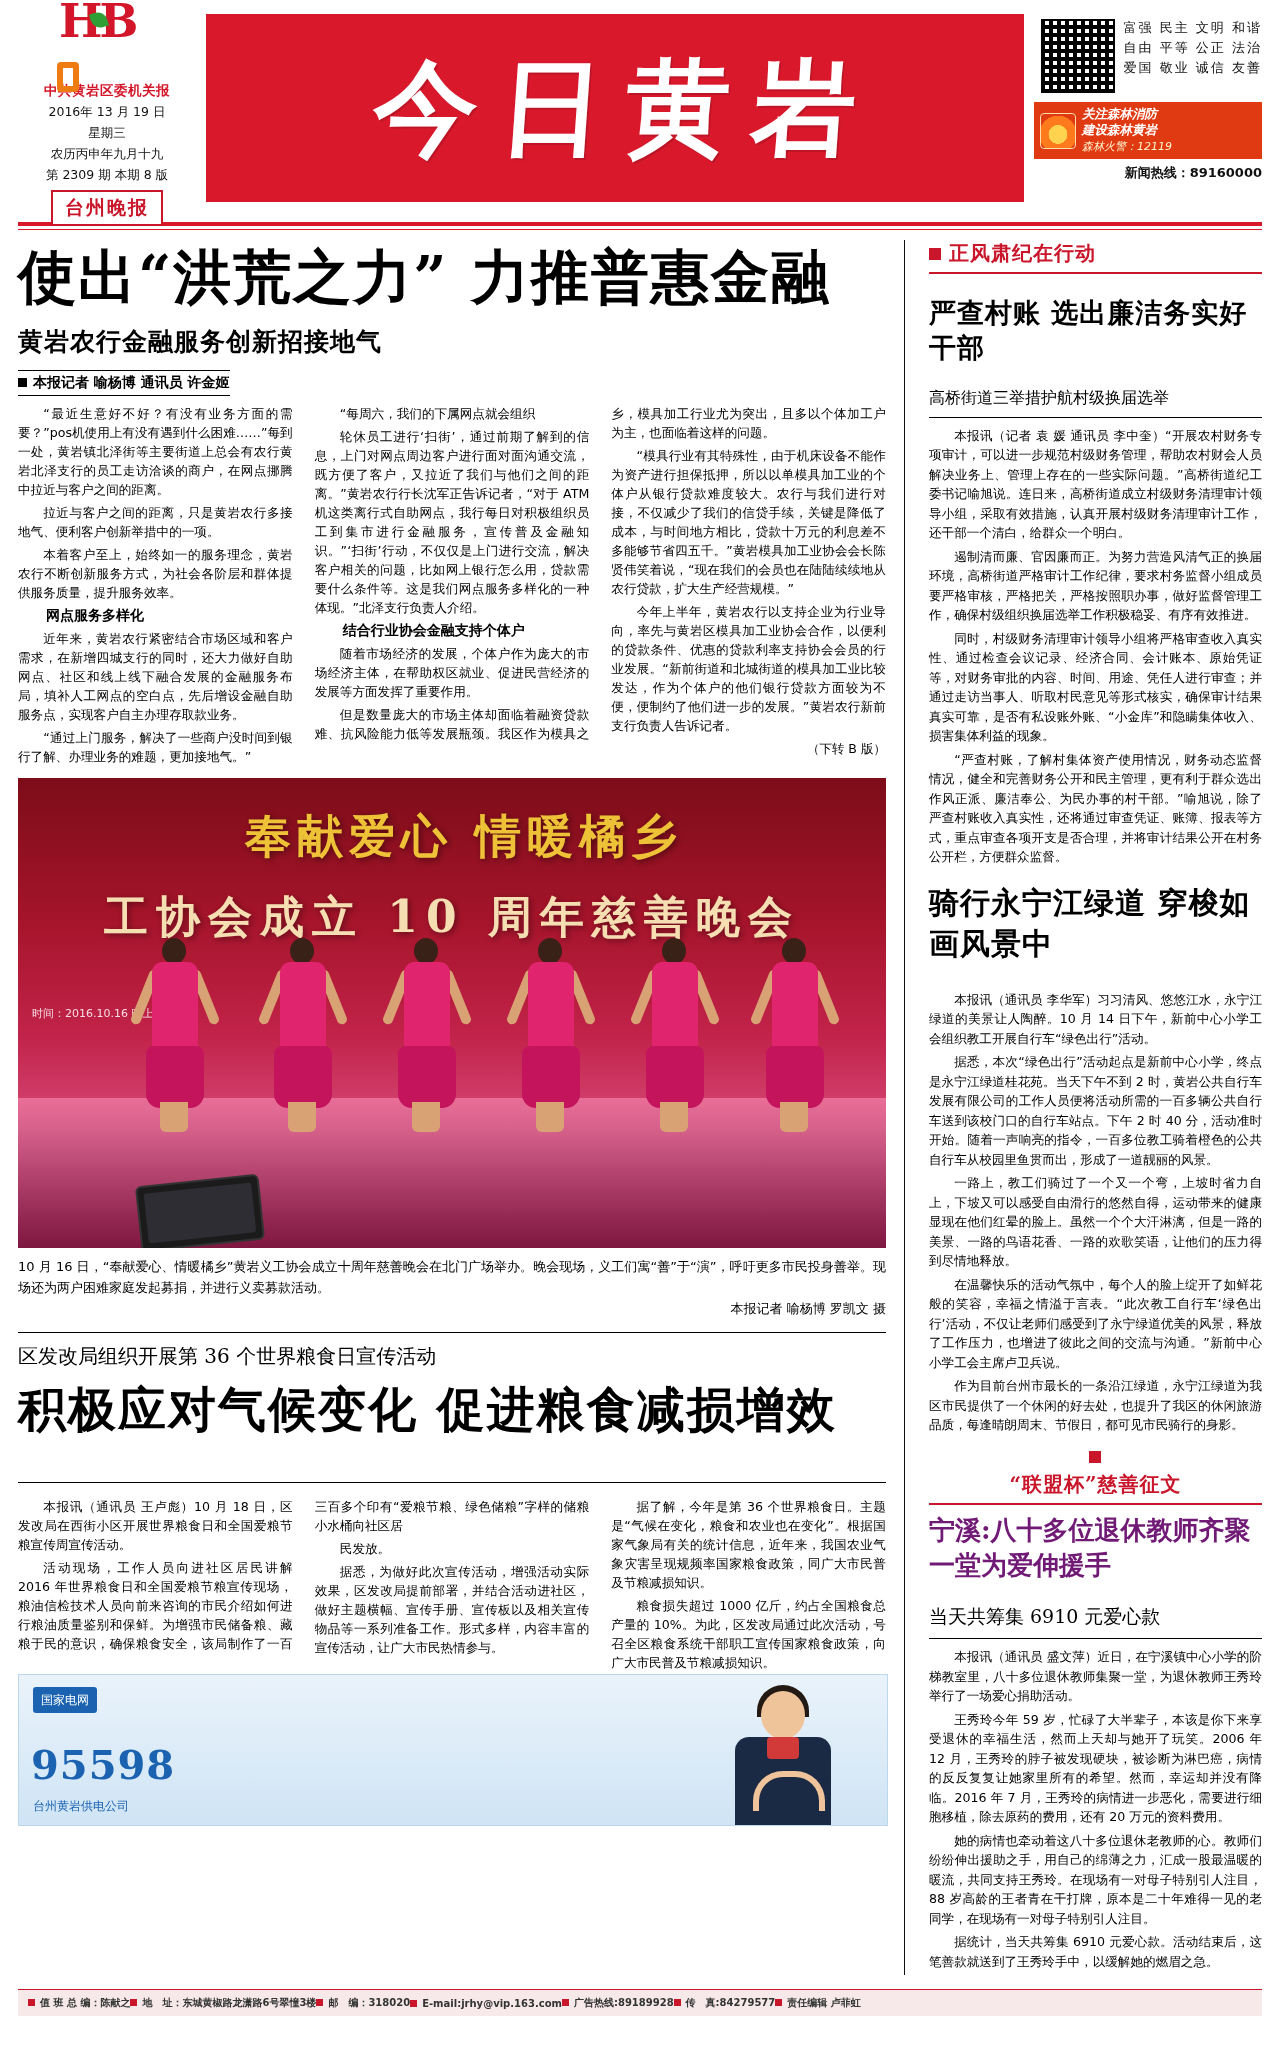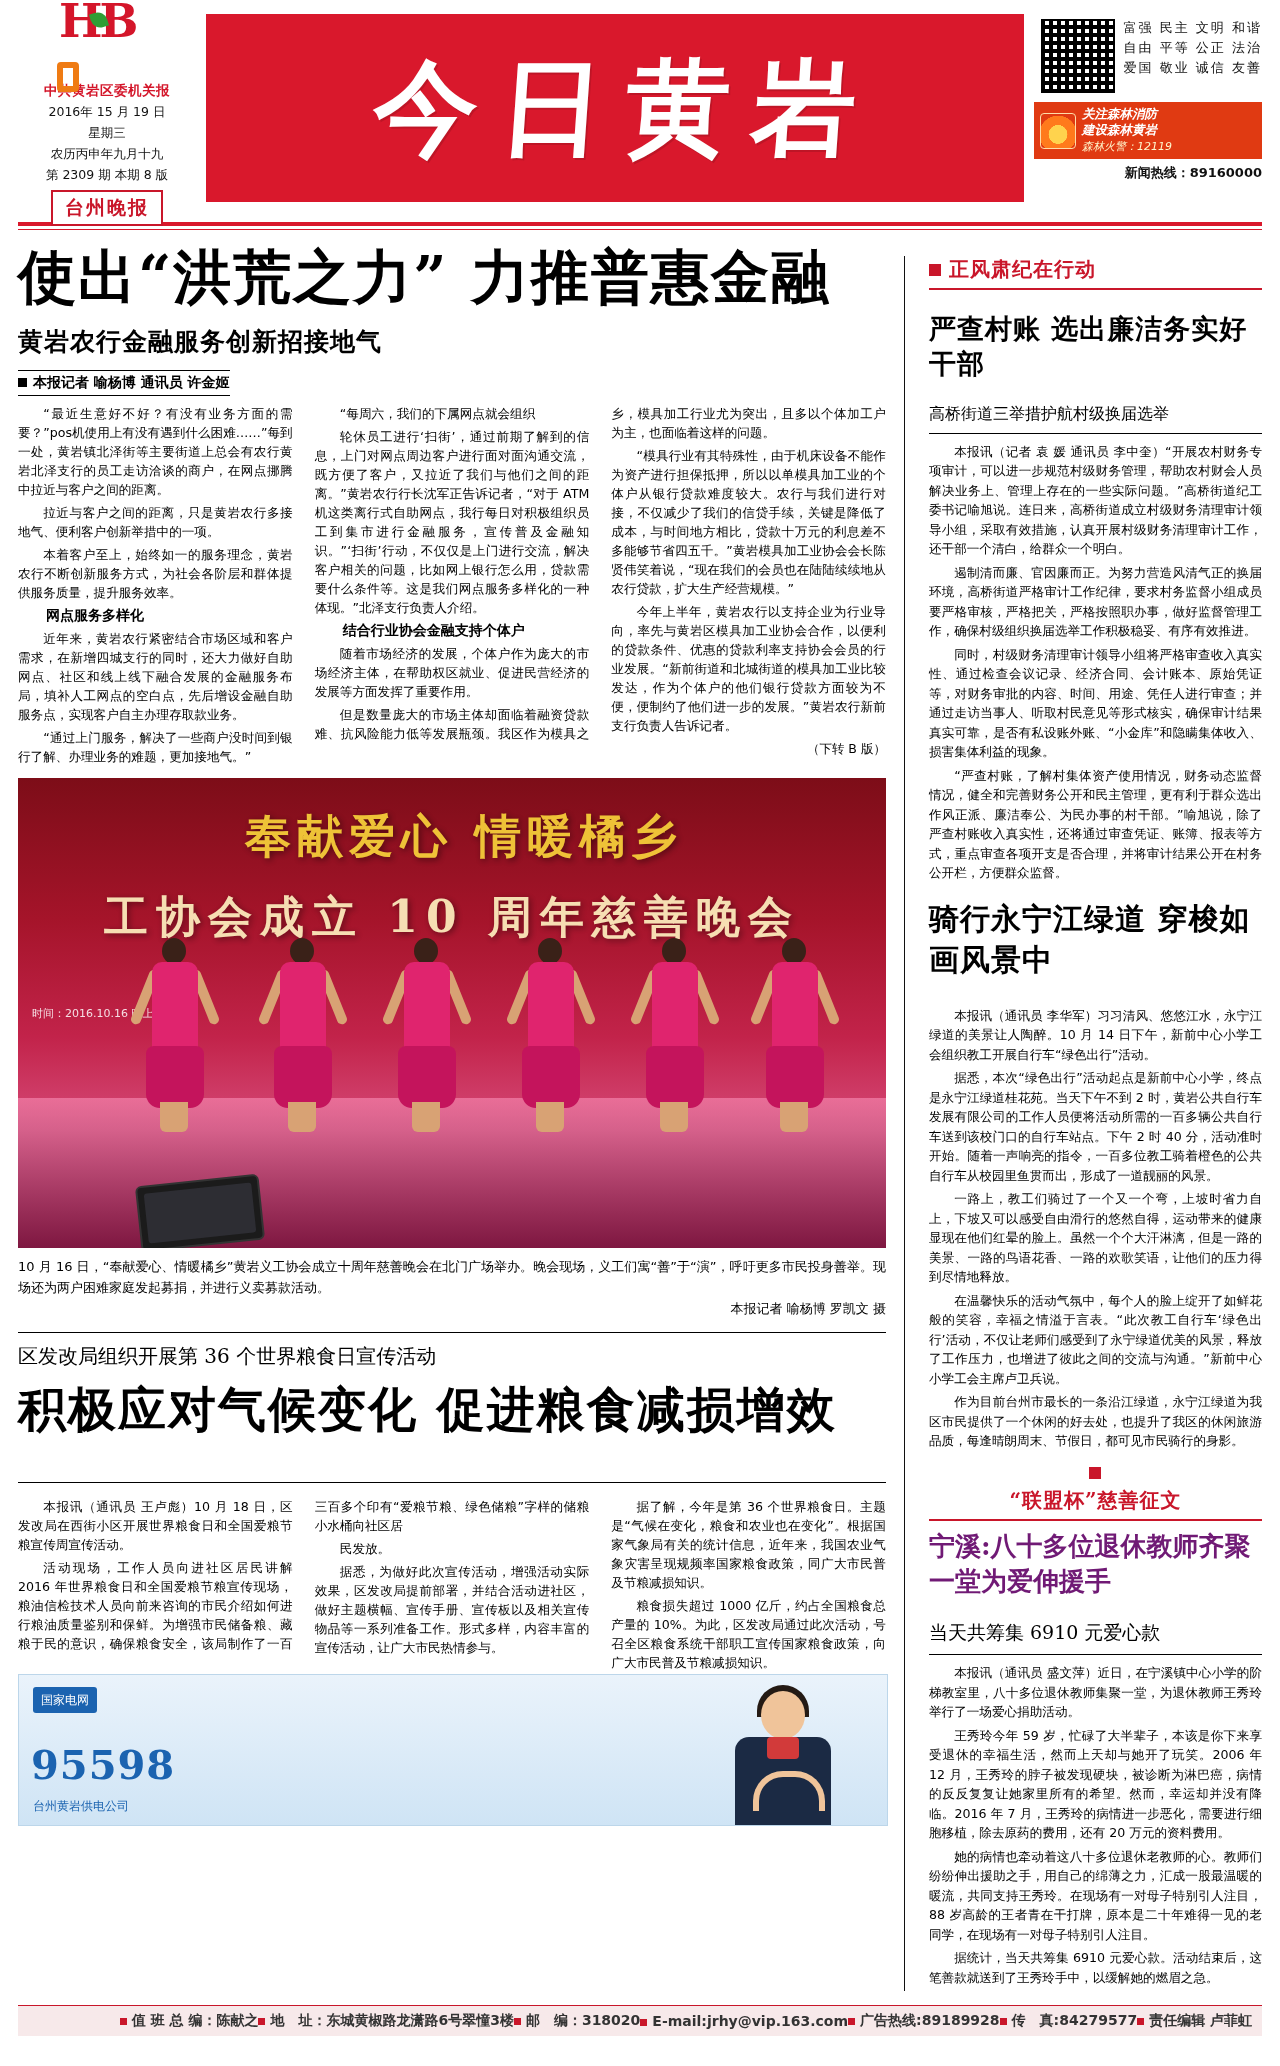--- a/index.html
+++ b/index.html
@@ -130,21 +130,20 @@
     display:flex;
     gap:18px;
     margin-top:10px;
     justify-content:space-between;
   }
   .col-left{width:886px;}
   .col-right{
     width:340px;
     border-left:1px solid #111;
     padding-left:24px;
-    margin-top:16px;
   }
 
   
   .headline-main{
     font-family:"DejaVu Serif","Liberation Serif",serif;
     font-weight:bold;
     font-size:58px;
     letter-spacing:2px;
     line-height:1.16;
     margin:4px 0 0 0;
@@ -307,40 +306,40 @@
   .r-amount{
     font-family:"DejaVu Serif","Liberation Serif",serif;
     font-size:19px;margin-top:12px;border-bottom:1px solid #000;padding-bottom:8px;
   }
 
   
   .footer{
     margin-top:14px;
     border-top:1px solid #c9162a;
     background:#f7e9ea;
-    display:flex;align-items:center;justify-content:flex-end;
-    font-size:14px;color:#333;padding:6px 10px;box-sizing:border-box;
+    display:flex;align-items:center;justify-content:flex-start;
+    font-size:10px;color:#333;padding:6px 10px;box-sizing:border-box;
   }
   .footer .sq{display:inline-block;width:7px;height:7px;background:#c9162a;margin-right:5px;}
   .footer span{white-space:nowrap;}
 </style>
 </head>
 <body>
 
 <div class="page">
 
   <div class="masthead">
 
     <div class="mh-left">
       <div class="logo-mark">
         <div class="logo-leaf"></div>
         <div class="logo-hb"><span>HB</span><span class="o"></span></div>
       </div>
       <div class="org">中共黄岩区委机关报</div>
-      <div class="dateline">2016年 15 月 19 日</div>
+      <div class="dateline">2016年 13 月 19 日</div>
       <div class="dateline">星期三</div>
       <div class="dateline">农历丙申年九月十九</div>
       <div class="dateline">第 2309 期   本期 8 版</div>
       <div class="tzwb">台州晚报</div>
     </div>
 
     <div class="mh-center">
       <div class="mh-title">今日黄岩</div>
     </div>
 

